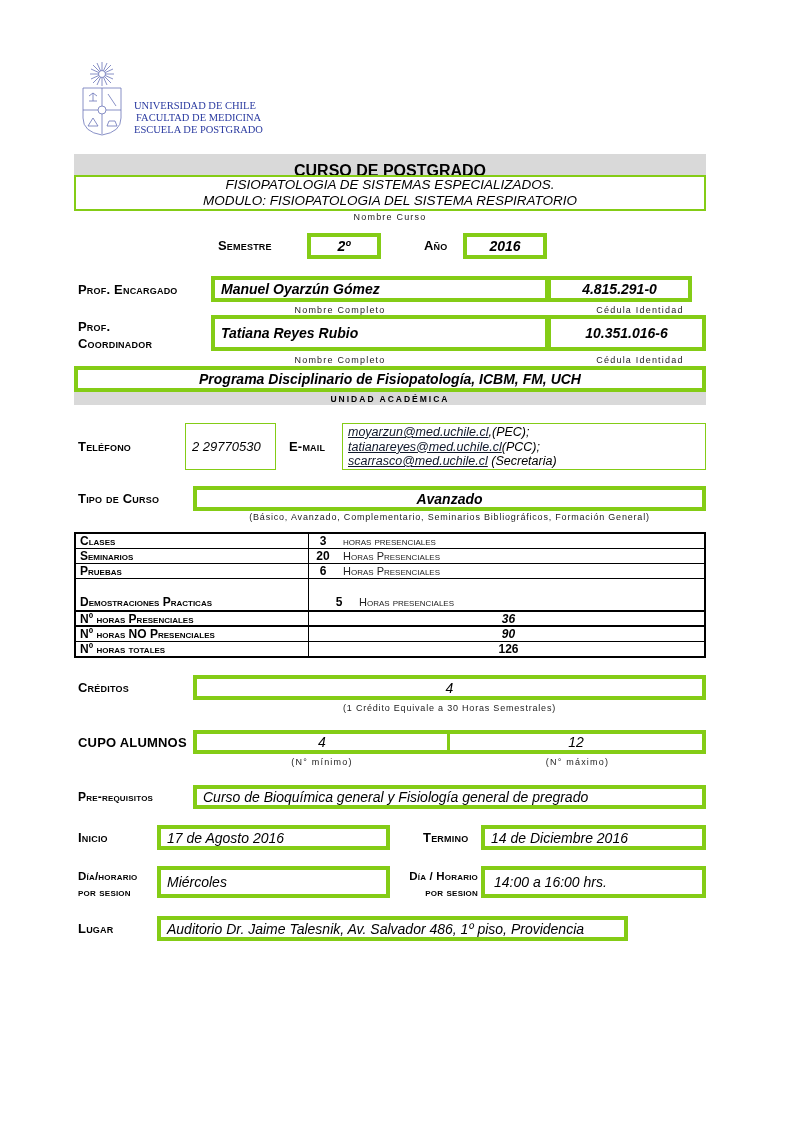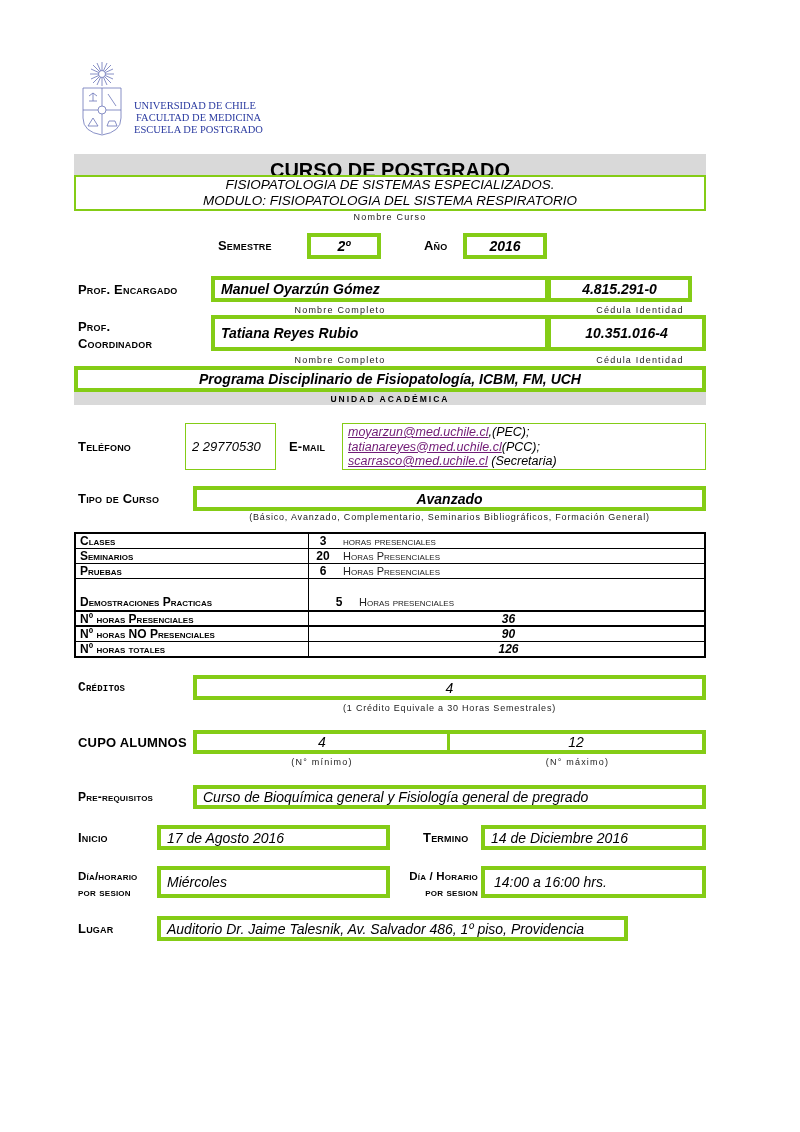--- a/index.html
+++ b/index.html
@@ -12,21 +12,21 @@
   .val { font-style:italic; font-size:14px; }
   .valb { font-style:italic; font-weight:bold; font-size:14px; }
   .center { display:flex; align-items:center; justify-content:center; }
   .left { display:flex; align-items:center; padding-left:6px; }
   .uni { position:absolute; left:134px; font-family:"Liberation Serif", serif; font-size:10.5px; color:#2a3aa0; line-height:12px; }
   .grey { background:#d9d9d9; }
   table.t { position:absolute; border-collapse:collapse; font-size:12px; }
   table.t td { border:1px solid #000; height:14px; padding:0 0 0 4px; line-height:14px; }
   .sc { font-variant:small-caps; font-weight:bold; }
   .hp { font-variant:small-caps; color:#222; font-size:11px; padding-left:10px; }
-  a.mail { color:#701a75; text-decoration:underline; }
+  a.mail { color:#0f172a; text-decoration:underline; }
 </style>
 </head>
 <body>
 
 <div class="abs" style="left:80px;top:60px;width:44px;height:76px;">
   <svg width="44" height="76" viewBox="0 0 44 76">
     <g stroke="#6a73b8" stroke-width="0.8" fill="none">
       <g transform="translate(22,14)">
         <line x1="-12" y1="0" x2="12" y2="0"></line>
           <line x1="0" y1="-12" x2="0" y2="12"></line>
@@ -49,21 +49,21 @@
     </g>
   </svg>
 </div>
 <div class="uni" style="top:100px;">
   <div>UNIVERSIDAD DE CHILE</div>
   <div style="padding-left:2px;">FACULTAD DE MEDICINA</div>
   <div>ESCUELA DE POSTGRADO</div>
 </div>
 
 <div class="abs grey center" style="left:74px;top:154px;width:632px;height:21px;">
-  <span style="font-weight:bold;font-size:20px;margin-top:12px;">CURSO DE POSTGRADO</span>
+  <span style="font-weight:bold;font-size:16px;margin-top:12px;">CURSO DE POSTGRADO</span>
 </div>
 
 <div class="box" style="left:74px;top:175px;width:632px;height:36px;border-width:2px;">
   <div class="val" style="text-align:center;font-size:13.5px;line-height:16px;">FISIOPATOLOGIA DE SISTEMAS ESPECIALIZADOS.</div>
   <div class="val" style="text-align:center;font-size:13.5px;line-height:16px;">MODULO: FISIOPATOLOGIA DEL SISTEMA RESPIRATORIO</div>
 </div>
 <div class="cap" style="left:300px;top:212px;width:180px;">Nombre Curso</div>
 
 <div class="lbl" style="left:218px;top:238px;">Semestre</div>
 <div class="box center" style="left:307px;top:233px;width:74px;height:26px;">
@@ -85,21 +85,21 @@
 <div class="cap" style="left:575px;top:305px;width:130px;">Cédula Identidad</div>
 
 <div class="lbl" style="left:78px;top:318px;line-height:17px;">
   <div>Prof.</div>
   <div>Coordinador</div>
 </div>
 <div class="box left" style="left:211px;top:315px;width:338px;height:36px;">
   <span class="valb">Tatiana Reyes Rubio</span>
 </div>
 <div class="box center" style="left:547px;top:315px;width:159px;height:36px;">
-  <span class="valb">10.351.016-4</span>
+  <span class="valb">10.351.016-6</span>
 </div>
 <div class="cap" style="left:260px;top:355px;width:160px;">Nombre Completo</div>
 <div class="cap" style="left:575px;top:355px;width:130px;">Cédula Identidad</div>
 
 <div class="box center" style="left:74px;top:366px;width:632px;height:26px;">
   <span class="valb">Programa Disciplinario de Fisiopatología, ICBM, FM, UCH</span>
 </div>
 <div class="abs grey center" style="left:74px;top:392px;width:632px;height:13px;">
   <span style="font-size:8.5px;font-weight:bold;letter-spacing:2px;">UNIDAD ACADÉMICA</span>
 </div>
@@ -147,26 +147,26 @@
       <tr>
     <td class="sc" style="width:228px;">Nº horas Presenciales</td>
     <td style="text-align:center;font-weight:bold;font-style:italic;">36</td>
   </tr>
   <tr>
     <td class="sc">Nº horas NO Presenciales</td>
     <td style="text-align:center;font-weight:bold;font-style:italic;">90</td>
   </tr>
   <tr>
     <td class="sc">Nº horas totales</td>
-    <td style="text-align:center;font-weight:bold;font-style:italic;">126</td>
+    <td style="text-align:center;font-weight:bold;">126</td>
   </tr>
 </tbody>
   </table>
 
-<div class="lbl" style="left:78px;top:680px;font-family:Liberation Mono, monospace;">Créditos</div>
+<div class="lbl" style="left:78px;top:680px;">Créditos</div>
 <div class="box center" style="left:193px;top:675px;width:513px;height:25px;">
   <span class="val">4</span>
 </div>
 <div class="cap" style="left:193px;top:703px;width:513px;letter-spacing:0.8px;">(1 Crédito Equivale a 30 Horas Semestrales)</div>
 
 <div class="lbl" style="left:78px;top:735px;font-variant:normal;">CUPO ALUMNOS</div>
 <div class="box center" style="left:193px;top:730px;width:258px;height:24px;">
   <span class="val">4</span>
 </div>
 <div class="box center" style="left:449px;top:730px;width:257px;height:24px;border-left-width:1px;">

